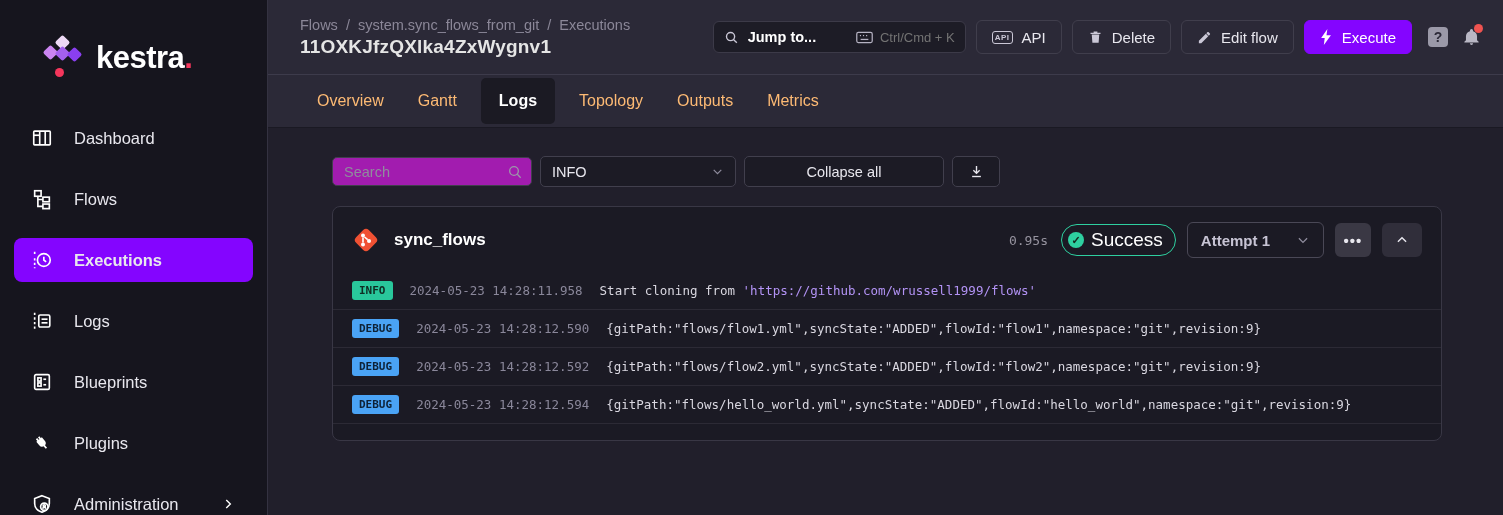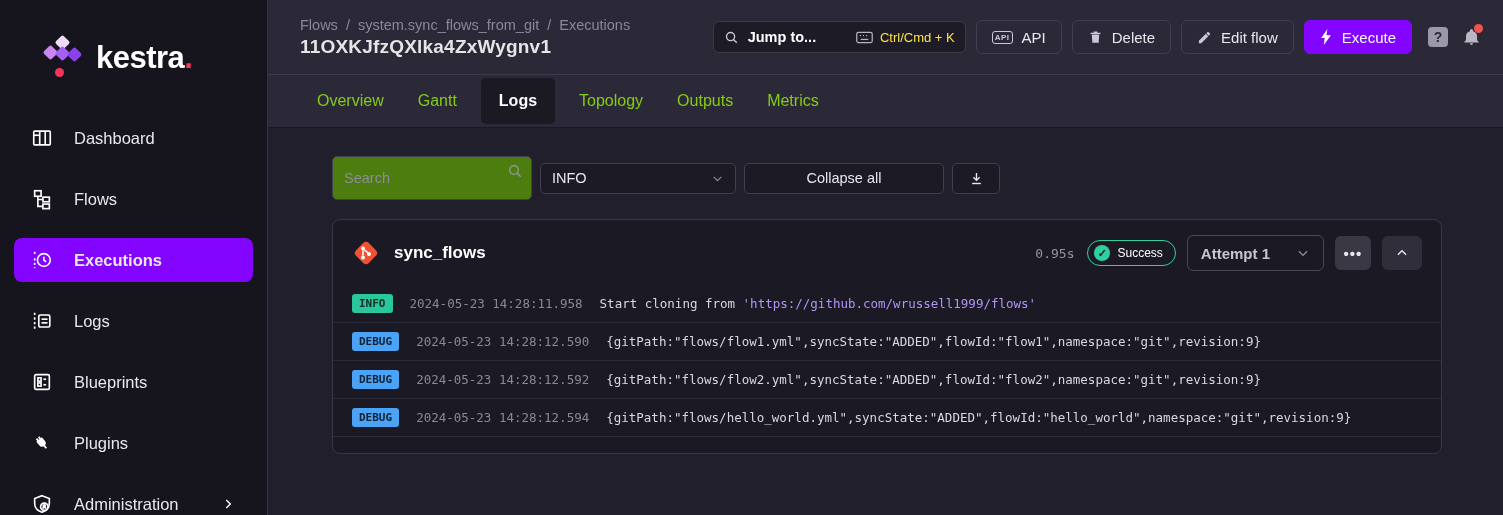--- a/index.html
+++ b/index.html
@@ -46,53 +46,53 @@
   .crumb-block { display:flex; flex-direction:column; gap:3px; }
   .breadcrumb { font-size:14.5px; color:#8b8798; display:flex; gap:8px; }
   .breadcrumb .sep { color:#8b8798; }
   .page-title { font-size:19px; font-weight:bold; color:#e5e5e5; letter-spacing:0.2px; }
   .top-actions { margin-left:auto; display:flex; align-items:center; gap:10px; }
   .jump-box {
     width:253px; height:32px; background:#1d1c26; border:1px solid #3c3a48; border-radius:6px;
     display:flex; align-items:center; gap:9px; padding:0 10px; cursor:pointer;
   }
   .jump-box .jump-label { color:#ffffff; font-weight:bold; font-size:14.5px; }
-  .jump-box .shortcut { margin-left:auto; display:flex; align-items:center; gap:7px; color:#fde047; font-size:13px; }
+  .jump-box .shortcut { margin-left:auto; display:flex; align-items:center; gap:7px; color:#737373; font-size:13px; }
   .btn {
     height:34px; border:1px solid #403e4c; border-radius:6px; background:transparent;
     display:flex; align-items:center; gap:9px; padding:0 15px;
     color:#e8e7ee; font-size:15px; cursor:pointer; font-family:inherit;
   }
   .btn .bicon { display:flex; align-items:center; color:#cac7d6; }
   .api-chip { border:1.5px solid #cac7d6; border-radius:3px; font-size:8px; font-weight:bold; padding:1px 2px; color:#cac7d6; letter-spacing:0.5px; }
   .btn-execute { background:#8405ff; border-color:#8405ff; color:#ffffff; font-weight:normal; }
   .help-btn {
     width:20px; height:20px; margin-left:6px; background:#9b99a8; border-radius:4px;
     color:#2b2937; font-weight:bold; font-size:14px; display:flex; align-items:center; justify-content:center; cursor:pointer;
   }
   .bell-wrap { position:relative; margin-left:4px; cursor:pointer; }
   .bell-dot { position:absolute; right:-2px; top:-3px; width:9px; height:9px; border-radius:50%; background:#ef5350; }
   
   .tabbar {
     height:53px; background:#2b2937; border-bottom:1px solid #1a1923;
     display:flex; align-items:stretch; gap:14px; padding:0 0 0 39px;
   }
   .tab {
-    display:flex; align-items:center; padding:0 10px; font-size:16px; color:#84cc16; cursor:pointer;
+    display:flex; align-items:center; padding:0 10px; font-size:16px; color:#fdba74; cursor:pointer;
   }
   .tab.active {
     background:#1b1a23; color:#ffffff; font-weight:bold; border-radius:5px;
     margin:3px 0; padding:0 18px;
   }
   
   .content { flex:1; padding:28px 60px 0 64px; }
   .filter-row { display:flex; align-items:center; gap:8px; }
   .search-wrap { position:relative; }
   .search-input {
-    width:200px; height:44px; background:#4d7c0f; border:1px solid #413f4d; border-radius:5px;
+    width:200px; height:29px; background:#a21caf; border:1px solid #413f4d; border-radius:5px;
     color:#e8e7ee; font-size:14.5px; padding:0 30px 0 11px; font-family:inherit; outline:none;
   }
   .search-input::placeholder { color:#8f8c9d; }
   .search-wrap .sicon { position:absolute; right:9px; top:7px; color:#9b98a9; }
   .level-select {
     width:196px; height:31px; background:#1c1b25; border:1px solid #413f4d; border-radius:5px;
     display:flex; align-items:center; padding:0 11px; color:#e8e7ee; font-size:14.5px; cursor:pointer;
   }
   .level-select .chev { margin-left:auto; color:#8f8c9d; }
   .collapse-btn {
@@ -113,21 +113,21 @@
   .card-header-right { margin-left:auto; display:flex; align-items:center; gap:11px; }
   .duration { font-family:"DejaVu Sans Mono", monospace; font-size:13px; color:#96939f; margin-right:2px; }
   .status-pill {
     display:flex; align-items:center; gap:7px; border:1px solid #2ed0a0; border-radius:999px;
     padding:4px 12px 4px 6px; cursor:default;
   }
   .status-pill .check {
     width:16px; height:16px; border-radius:50%; background:#2ed0a0; color:#14291f;
     font-size:11px; font-weight:bold; display:flex; align-items:center; justify-content:center;
   }
-  .status-pill .stxt { font-size:12px; color:#ffffff; }
+  .status-pill .stxt { font-size:19px; color:#ffffff; }
   .attempt-select {
     display:flex; align-items:center; gap:26px; border:1px solid #4a4856; border-radius:6px;
     height:36px; padding:8px 13px; color:#c7c4d4; font-size:15px; font-weight:bold; cursor:pointer;
   }
   .attempt-select .chev { color:#8f8c9d; }
   .sq-btn {
     height:34px; border-radius:6px; border:none; display:flex; align-items:center; justify-content:center;
     cursor:pointer; color:#e8e7ee; font-family:inherit;
   }
   .dots-btn { width:36px; background:#3a3844; font-size:15px; font-weight:bold; letter-spacing:1px; }

